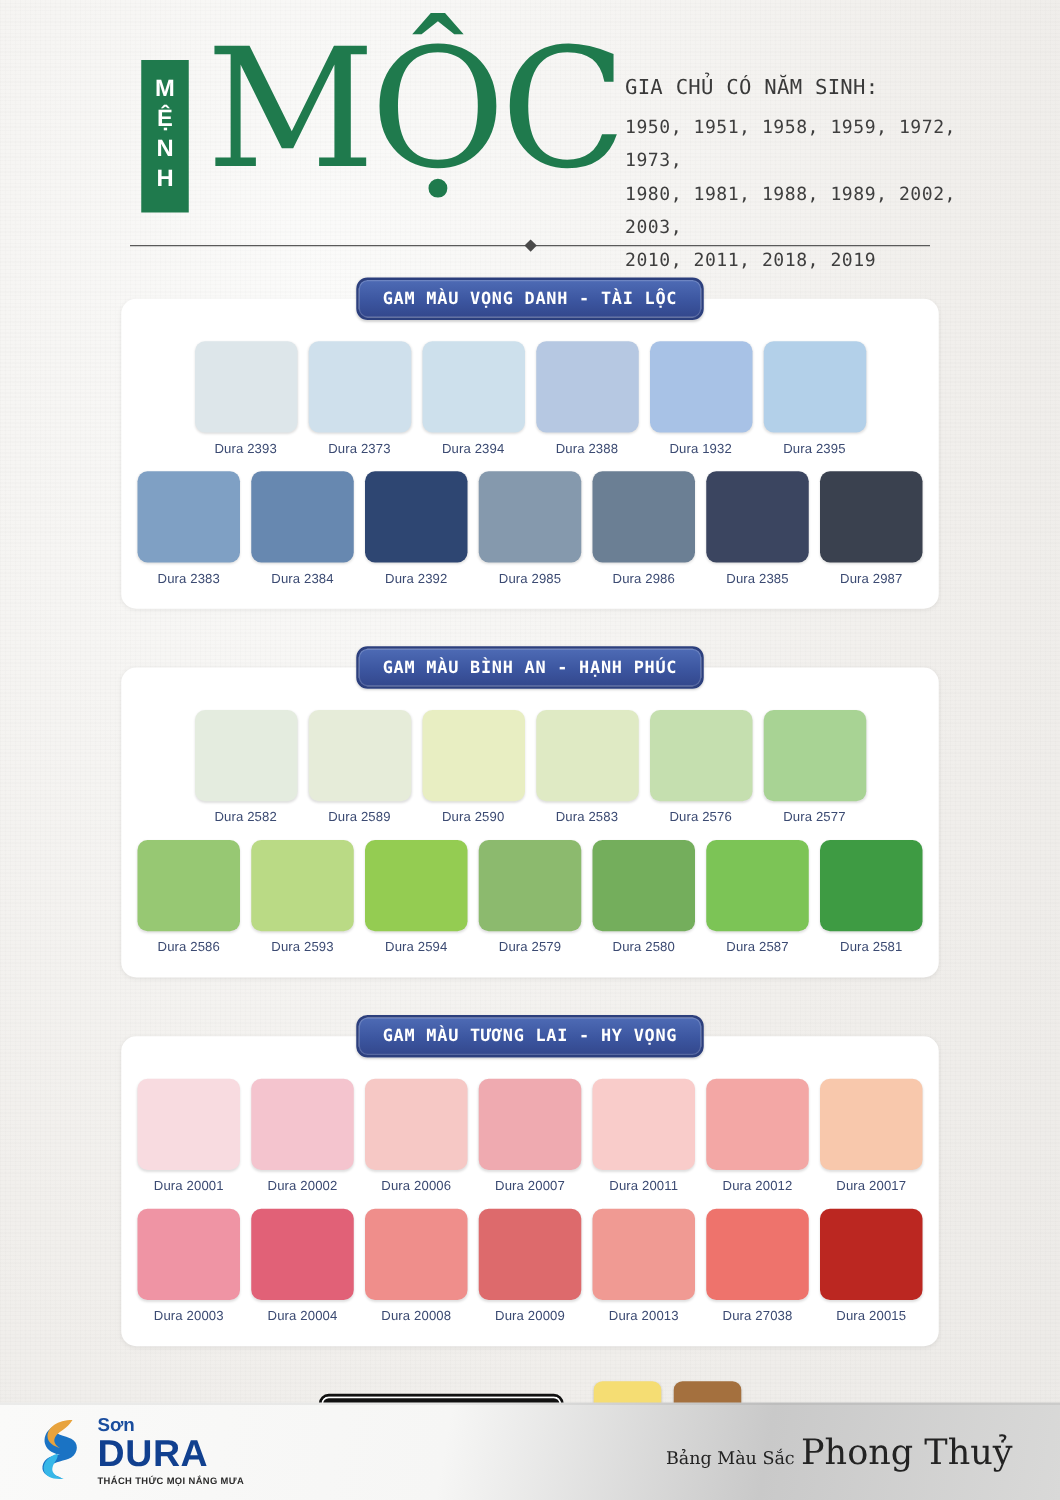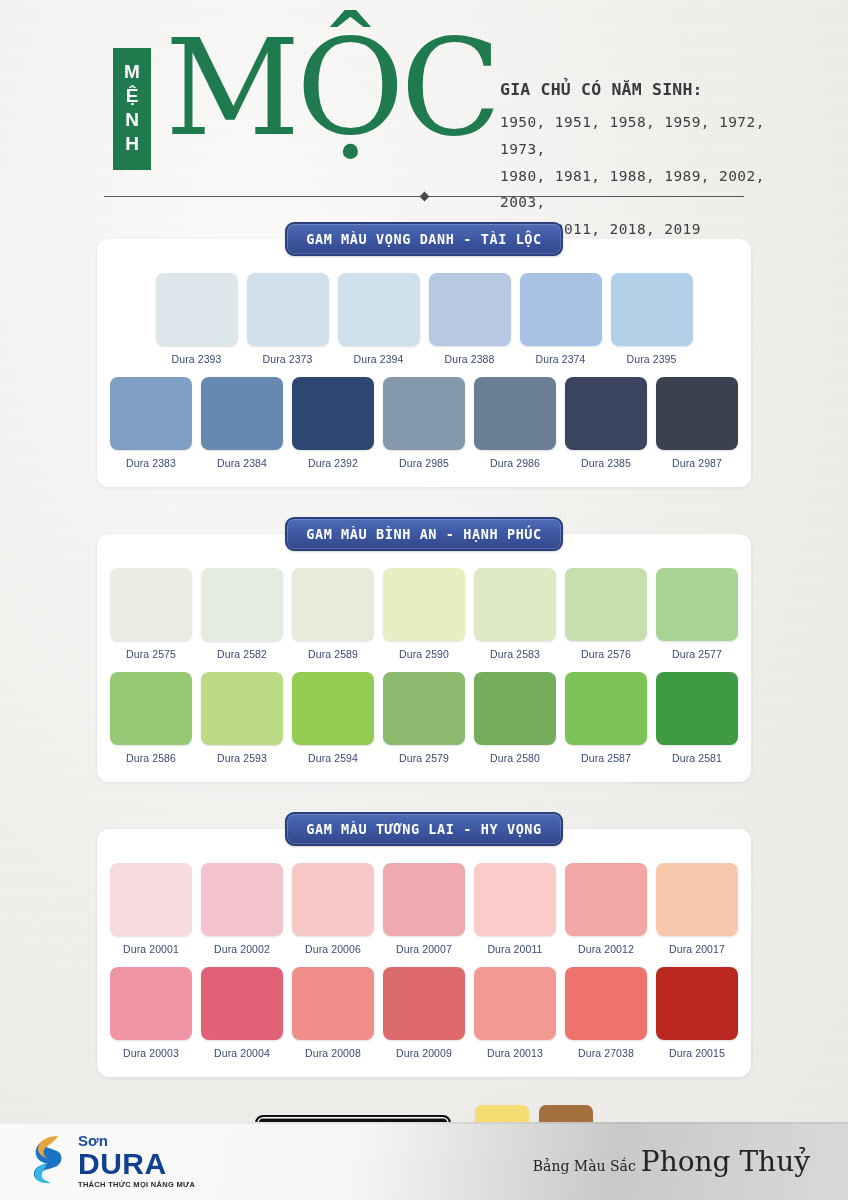--- a/index.html
+++ b/index.html
@@ -56,25 +56,24 @@
     color: #1f7a4d;
     letter-spacing: -4px;
     line-height: 1.25;
     white-space: nowrap;
   }
 
   .birth-block { position: absolute; left: 500px; top: 60px; width: 290px; }
   .birth-title {
     font-family: "DejaVu Sans Mono", monospace;
     font-size: 16.5px;
-    font-weight: 700;
+    font-weight: 400;
     color: #3a3a3a;
     letter-spacing: 0.2px;
     margin-bottom: 10px;
-    margin-top: 20px;
   }
   .birth-years {
     font-family: "DejaVu Sans Mono", monospace;
     font-size: 14.5px;
     color: #3e3e3e;
     line-height: 1.85;
     letter-spacing: 0.4px;
   }
 
   .divider {
@@ -265,21 +264,21 @@
             <div class="swatch-cell">
               <div class="swatch" style="background: rgb(205, 224, 236);"></div>
               <div class="swatch-label">Dura 2394</div>
             </div>
             <div class="swatch-cell">
               <div class="swatch" style="background: rgb(182, 200, 226);"></div>
               <div class="swatch-label">Dura 2388</div>
             </div>
             <div class="swatch-cell">
               <div class="swatch" style="background: rgb(168, 194, 230);"></div>
-              <div class="swatch-label">Dura 2374</div>
+              <div class="swatch-label">Dura 1932</div>
             </div>
             <div class="swatch-cell">
               <div class="swatch" style="background: rgb(179, 208, 233);"></div>
               <div class="swatch-label">Dura 2395</div>
             </div>
           </div>
           <div class="swatch-row" style="margin-top: 12px;">
             <div class="swatch-cell">
               <div class="swatch" style="background: rgb(127, 160, 196);"></div>
               <div class="swatch-label">Dura 2383</div>
@@ -312,24 +311,20 @@
         </div>
       </div>
       <div class="section" style="margin-top: 30px;">
         <div class="banner-wrap">
           <div class="banner">
             <span class="banner-text">GAM MÀU BÌNH AN - HẠNH PHÚC</span>
           </div>
         </div>
         <div class="card">
           <div class="swatch-row">
-            <div class="swatch-cell">
-              <div class="swatch" style="background: rgb(233, 238, 224);"></div>
-              <div class="swatch-label">Dura 2575</div>
-            </div>
             <div class="swatch-cell">
               <div class="swatch" style="background: rgb(228, 236, 223);"></div>
               <div class="swatch-label">Dura 2582</div>
             </div>
             <div class="swatch-cell">
               <div class="swatch" style="background: rgb(230, 236, 217);"></div>
               <div class="swatch-label">Dura 2589</div>
             </div>
             <div class="swatch-cell">
               <div class="swatch" style="background: rgb(232, 238, 194);"></div>

